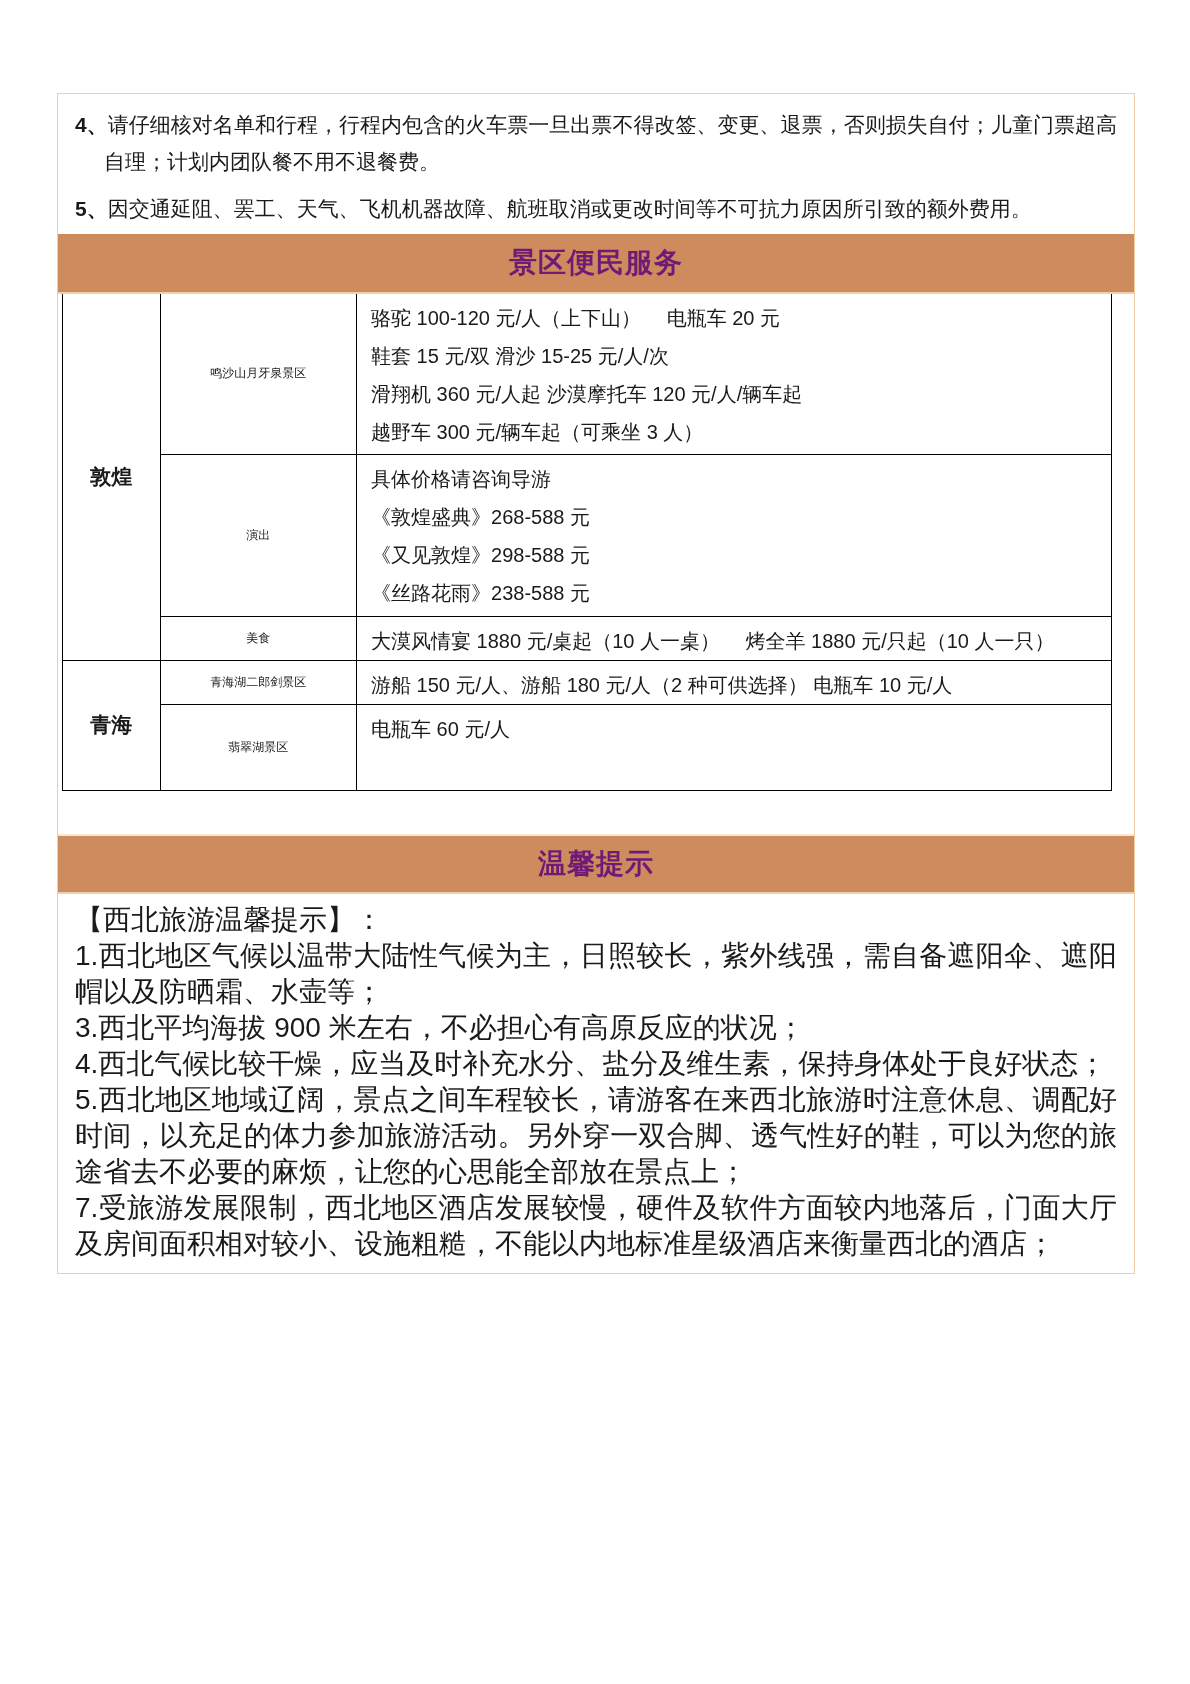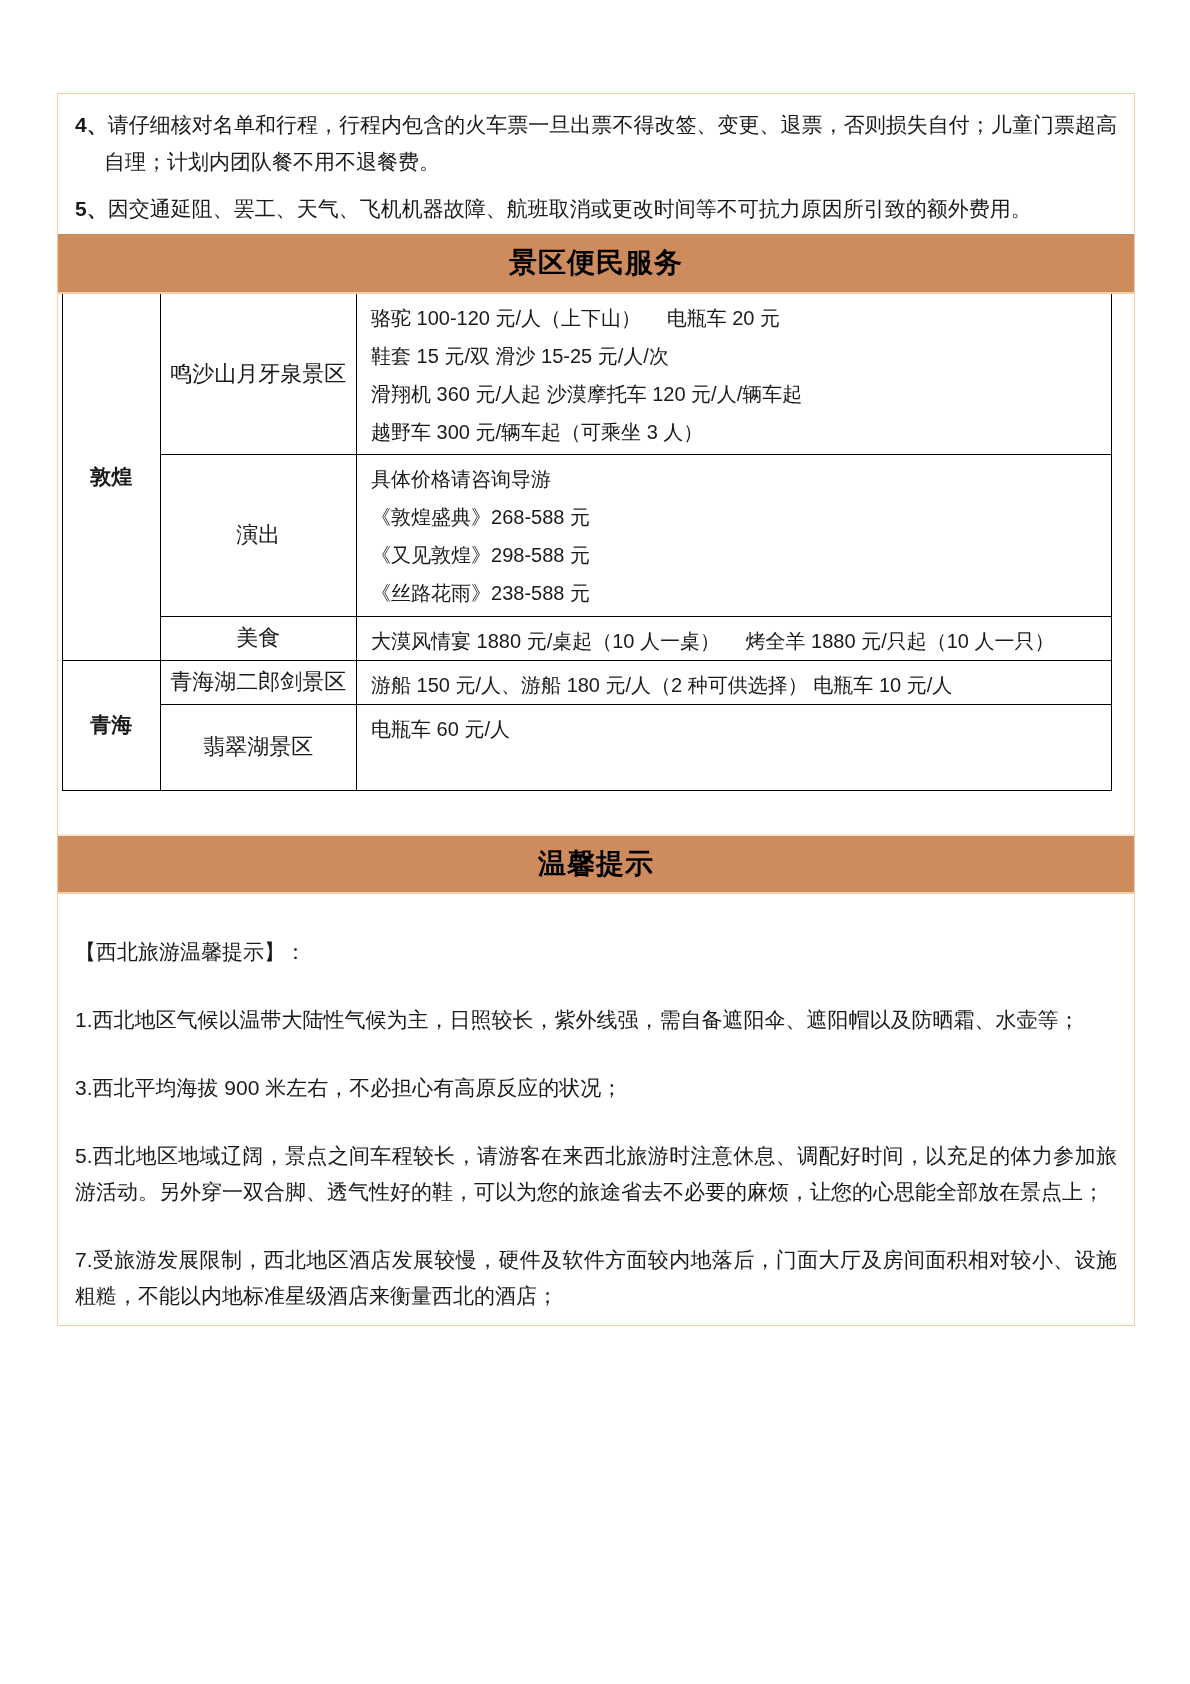--- a/index.html
+++ b/index.html
@@ -30,21 +30,21 @@
   .term-item.spaced { margin-top: 10px; }
   
   .section-bar {
     height: 60px;
     background: #CE8B5D;
     display: flex; align-items: center; justify-content: center;
     border-bottom: 2px solid #F3CFA5;
   }
   .section-bar.tips-bar { border-top: 2px solid #F8E6CE; }
   .section-bar .bar-title {
-    color: #000000;
+    color: #701a75;
     font-weight: bold;
     font-size: 28px;
     letter-spacing: 1px;
   }
   
   table.service {
     border-collapse: collapse;
     table-layout: fixed;
     margin-left: 4px;
     width: 1050px;
@@ -53,45 +53,44 @@
   table.service tr.top-row td { border-top: none; }
   td.province {
     width: 96px;
     font-weight: bold;
     font-size: 21px;
     text-align: center;
     vertical-align: middle;
   }
   td.venue {
     width: 193px;
-    font-size: 22px;
+    font-size: 12px;
     text-align: center;
     vertical-align: middle;
   }
   td.detail {
     width: 742px;
     font-size: 20px;
     vertical-align: top;
     padding: 5px 14px 0 14px;
     line-height: 38px;
   }
   tr.r1 { height: 160px; }
   tr.r2 { height: 162px; }
   tr.r3 { height: 43px; }
   tr.r4 { height: 44px; }
   tr.r5 { height: 86px; }
   
   .gap-space { height: 43px; background: #fff; }
   
   .tips { padding: 8px 17px 11px 17px; }
   .tips p {
-    font-size: 21px;
+    font-size: 28px;
     line-height: 36px;
     text-align: justify;
-    margin-top: 32px;
   }
 </style>
 </head>
 <body>
 
 <div class="doc-box">
 
   <div class="terms">
     <div class="term-item hang">
       <span class="num">4、</span><span>请仔细核对名单和行程，行程内包含的火车票一旦出票不得改签、变更、退票，否则损失自付；儿童门票超高自理；计划内团队餐不用不退餐费。</span>
@@ -151,17 +150,18 @@
   <div class="gap-space"></div>
 
   <div class="section-bar tips-bar">
     <span class="bar-title">温馨提示</span>
   </div>
 
   <div class="tips">
     <p>【西北旅游温馨提示】：</p>
     <p>1.西北地区气候以温带大陆性气候为主，日照较长，紫外线强，需自备遮阳伞、遮阳帽以及防晒霜、水壶等；</p>
     <p>3.西北平均海拔 900 米左右，不必担心有高原反应的状况；</p>
+    <p>4.西北气候比较干燥，应当及时补充水分、盐分及维生素，保持身体处于良好状态；</p>
     <p>5.西北地区地域辽阔，景点之间车程较长，请游客在来西北旅游时注意休息、调配好时间，以充足的体力参加旅游活动。另外穿一双合脚、透气性好的鞋，可以为您的旅途省去不必要的麻烦，让您的心思能全部放在景点上；</p>
     <p>7.受旅游发展限制，西北地区酒店发展较慢，硬件及软件方面较内地落后，门面大厅及房间面积相对较小、设施粗糙，不能以内地标准星级酒店来衡量西北的酒店；</p>
   </div>
 
 </div>
 
 </body></html>

